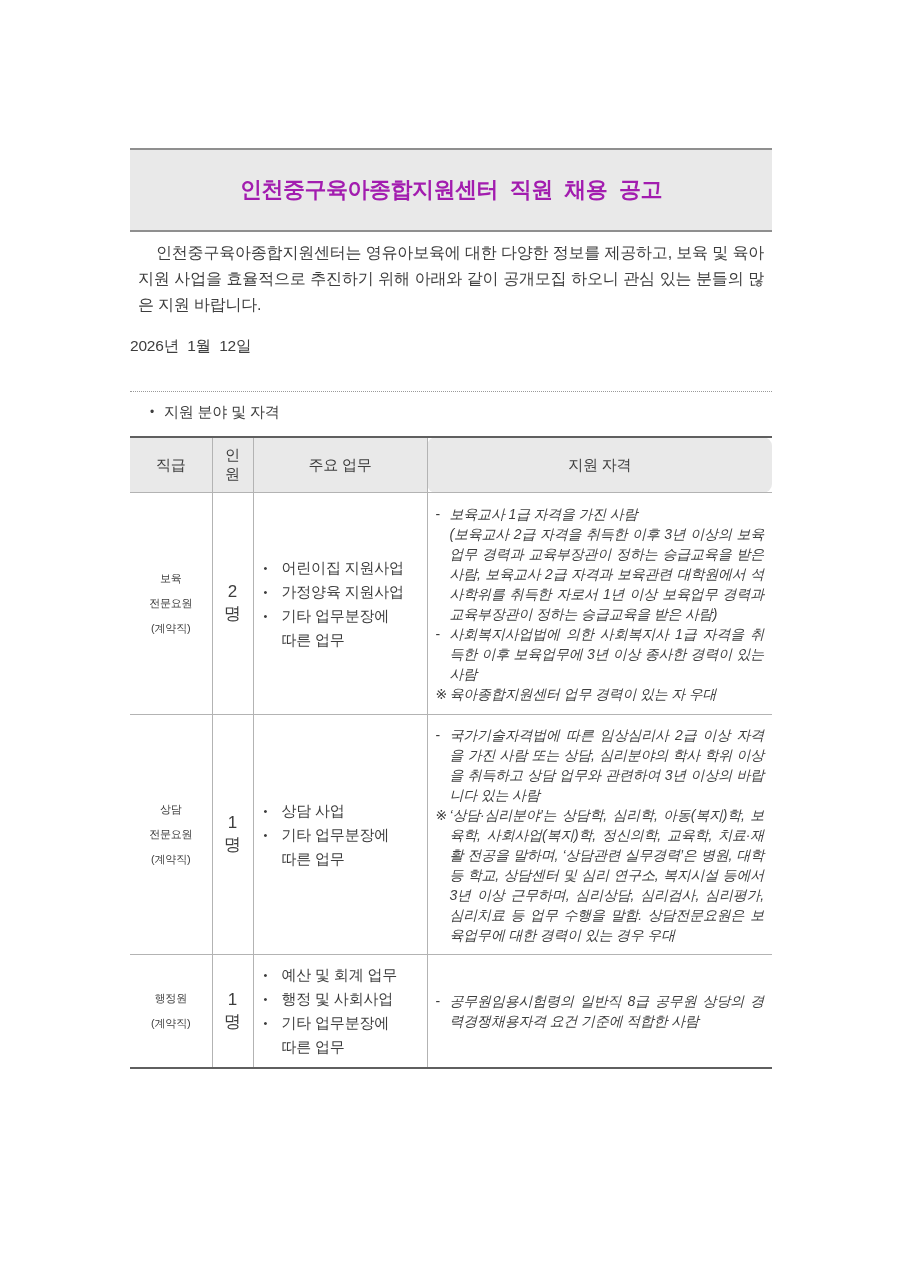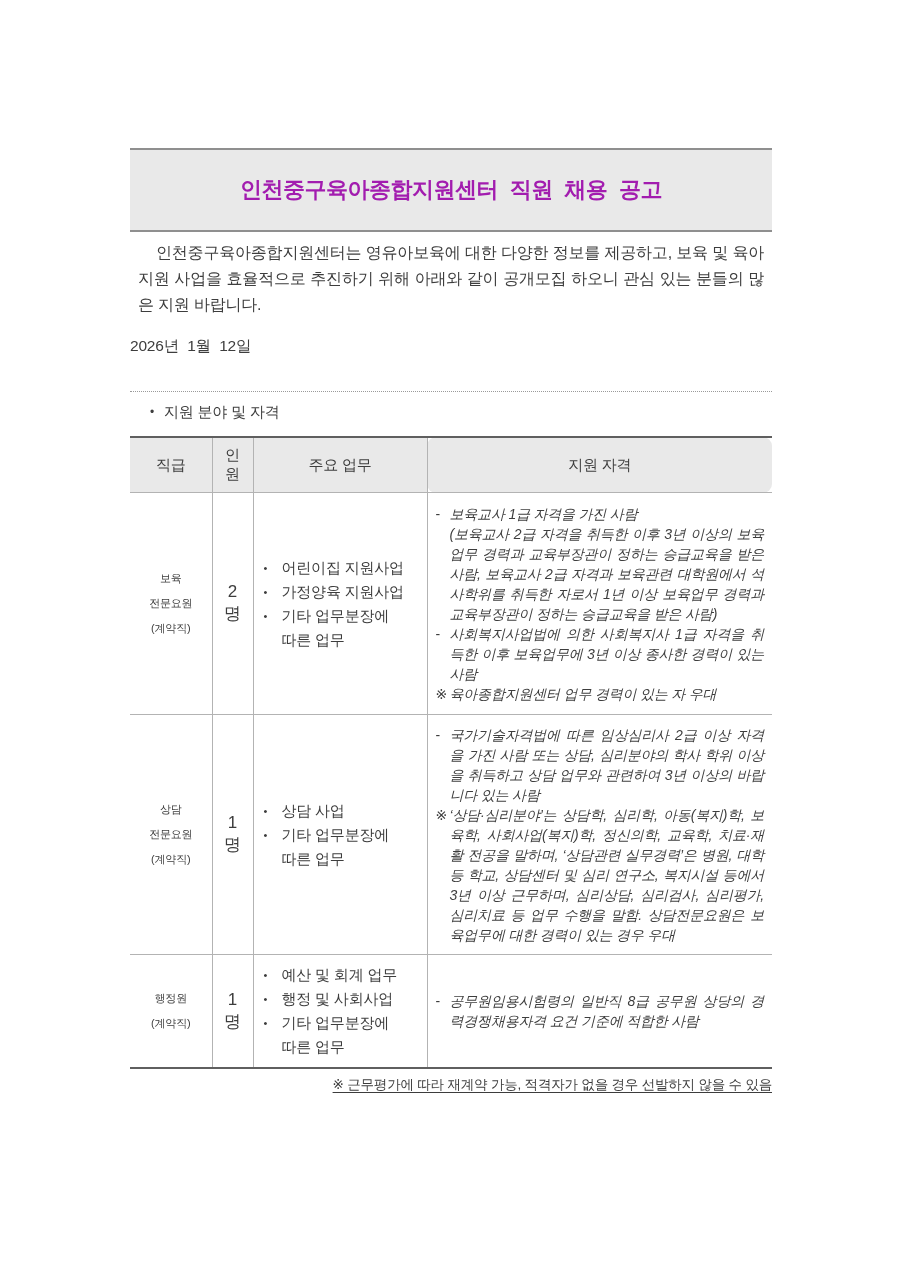--- a/index.html
+++ b/index.html
@@ -250,16 +250,15 @@
           <td class="qual-cell">
             <div class="qual">
                 <span class="qm">-</span>
                 <span class="qt">공무원임용시험령의 일반직 8급 공무원 상당의 경력경쟁채용자격 요건 기준에 적합한 사람</span>
               </div>
           </td>
         </tr>
       </tbody>
     </table>
 
-    <div class="footnote">※ 근무평가에 따라 재계약 가능, 적격자가 없을 경우 선발하지 않을 수 있음</div>
 
   </div>
 </div>
 
 </body></html>

